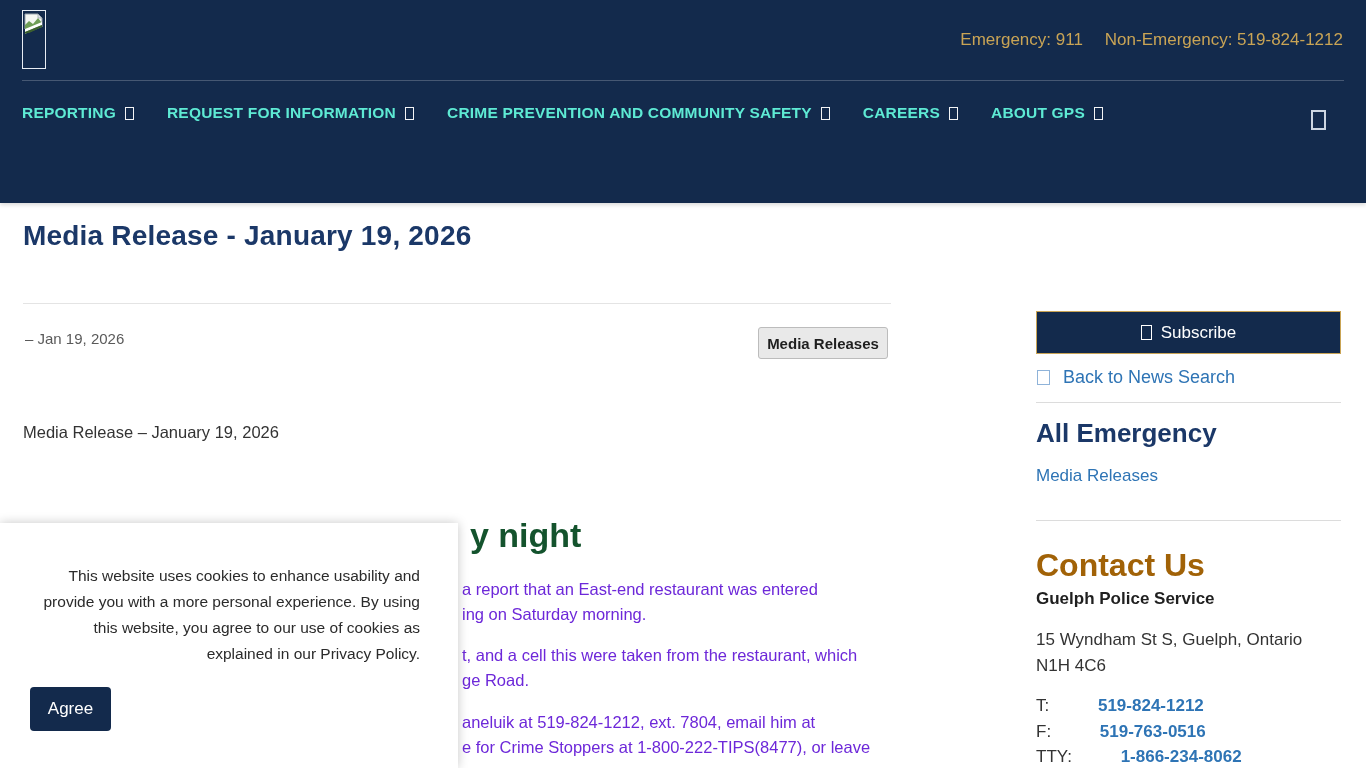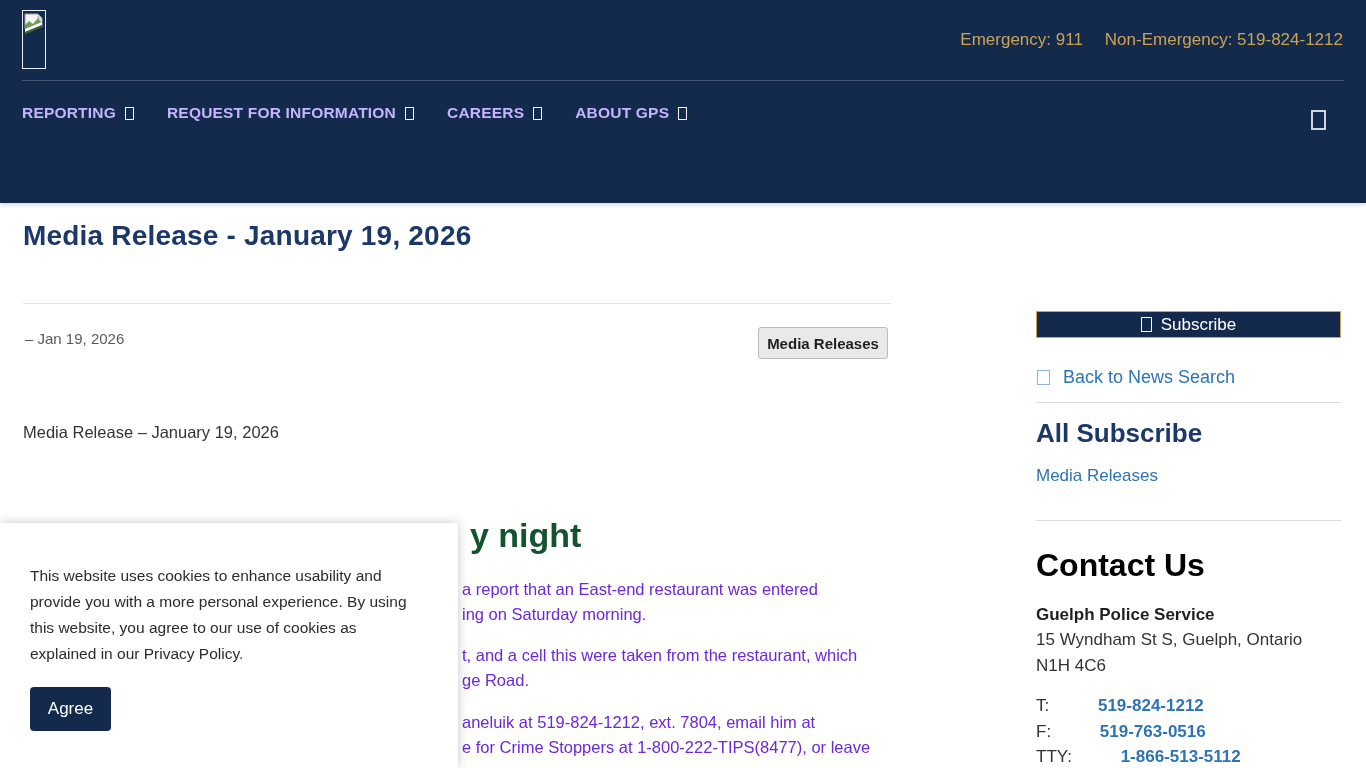--- a/index.html
+++ b/index.html
@@ -12,21 +12,21 @@
                  background: #132A4C; box-shadow: 0 2px 4px rgba(0,0,0,0.15); }
   .logo-box { position: absolute; left: 22px; top: 10px; width: 24px; height: 59px;
               border: 1px solid #e8edf4; background: transparent; }
   .logo-broken { position: absolute; left: 1px; top: 2px; width: 19px; height: 21px; }
   .emergency-bar { position: absolute; right: 23px; top: 30px; display: flex; gap: 22px;
                    font-size: 17px; color: #C9A455; }
   .emergency-bar a { color: #C9A455; text-decoration: none; }
   .header-divider { position: absolute; left: 22px; right: 22px; top: 80px; height: 1px;
                     background: rgba(255,255,255,0.22); }
   .main-nav { position: absolute; left: 22px; top: 104px; display: flex; align-items: center; gap: 33px; }
-  .nav-item { display: flex; align-items: center; gap: 9px; color: #c4b5fd; font-weight: bold;
+  .nav-item { display: flex; align-items: center; gap: 9px; color: #5eead4; font-weight: bold;
               font-size: 15.5px; letter-spacing: 0.2px; cursor: pointer; white-space: nowrap; }
   .tofu { display: inline-block; width: 9px; height: 13px; border: 1.5px solid #ffffff; opacity: 0.95; }
   .search-tofu { position: absolute; right: 40px; top: 110px; width: 15px; height: 20px;
                  border: 2px solid #cdd6e2; cursor: pointer; }
 
   
   .page-title { position: absolute; left: 23px; top: 220px; width: 900px;
                 font-size: 28px; font-weight: bold; color: #1B3868; letter-spacing: 0.2px; }
   .title-rule { position: absolute; left: 23px; top: 303px; width: 868px; height: 1px; background: #e4e4e4; }
   .article-date { position: absolute; left: 25px; top: 330px; font-size: 15px; color: #5a5a5a; }
@@ -37,46 +37,46 @@
   .article-intro { position: absolute; left: 23px; top: 423px; font-size: 16.5px; color: #333; }
   .article-heading-fragment { position: absolute; left: 470px; top: 516px;
                               font-size: 34px; font-weight: bold; color: #14532d; }
   .frag { position: absolute; left: 462px; font-size: 16.5px; color: #6d28d9; white-space: nowrap; }
   .frag-1 { top: 580px; } .frag-2 { top: 605px; }
   .frag-3 { top: 646px; } .frag-4 { top: 671px; }
   .frag-5 { top: 713px; } .frag-6 { top: 738px; }
 
   
   .sidebar { position: absolute; left: 1036px; top: 311px; width: 305px; }
-  .subscribe-btn { position: absolute; left: 0; top: 0; width: 305px; height: 27px;
+  .subscribe-btn { position: absolute; left: 0; top: 0; width: 305px; height: 43px;
                    background: #132A4C; border: 1px solid #C9A455;
                    display: flex; align-items: center; justify-content: center; gap: 9px;
                    color: #ffffff; font-size: 17px; cursor: pointer; }
   .subscribe-tofu { width: 11px; height: 15px; border: 1.5px solid #ffffff; }
   .back-link { position: absolute; left: 1px; top: 56px; display: flex; align-items: center; gap: 13px;
                color: #2E74B5; font-size: 18px; cursor: pointer; text-decoration: none; }
   .back-tofu { width: 13px; height: 15px; border: 1.5px solid #8fb3d9; }
   .side-divider-1 { position: absolute; left: 0; top: 91px; width: 305px; height: 1px; background: #dcdcdc; }
   .categories-title { position: absolute; left: 0; top: 107px; font-size: 26px; font-weight: bold; color: #1B3868; }
   .category-link { position: absolute; left: 0; top: 155px; font-size: 17px; color: #2E74B5;
                    cursor: pointer; text-decoration: none; }
   .side-divider-2 { position: absolute; left: 0; top: 209px; width: 305px; height: 1px; background: #dcdcdc; }
-  .contact-title { position: absolute; left: 0; top: 236px; font-size: 32px; font-weight: bold; color: #000000; }
-  .contact-org { position: absolute; left: 0; top: 294px; font-size: 17px; font-weight: bold; color: #1f1f1f; }
+  .contact-title { position: absolute; left: 0; top: 236px; font-size: 32px; font-weight: bold; color: #a16207; }
+  .contact-org { position: absolute; left: 0; top: 278px; font-size: 17px; font-weight: bold; color: #1f1f1f; }
   .contact-addr1 { position: absolute; left: 0; top: 319px; font-size: 17px; color: #333; }
   .contact-addr2 { position: absolute; left: 0; top: 345px; font-size: 17px; color: #333; }
   .phone-row { position: absolute; left: 0; font-size: 17px; color: #333; white-space: nowrap; }
   .phone-t { top: 385px; } .phone-f { top: 411px; } .phone-tty { top: 436px; }
   .phone-row a { color: #2E74B5; font-weight: bold; text-decoration: none; cursor: pointer; margin-left: 44px; }
 
   
   .cookie-banner { position: absolute; left: 0; top: 523px; width: 458px; height: 245px;
                    background: #ffffff; box-shadow: 0 0 10px rgba(0,0,0,0.22); z-index: 10; }
   .cookie-text { position: absolute; left: 30px; top: 40px; width: 390px;
-                 font-size: 15.5px; line-height: 26px; color: #2b2b2b; }
+                 font-size: 15.5px; line-height: 26px; color: #2b2b2b; text-align: right; }
   .agree-btn { position: absolute; left: 30px; top: 164px; width: 81px; height: 44px;
                background: #132A4C; border: none; border-radius: 4px;
                color: #ffffff; font-size: 17px; font-family: "Liberation Sans", sans-serif;
                cursor: pointer; text-align: center; }
 </style>
 </head>
 <body>
 
 <div id="page">
 
@@ -95,20 +95,24 @@
       <a href="#">Non-Emergency: 519-824-1212</a>
     </div>
     <div class="header-divider"></div>
     <nav class="main-nav">
       <div class="nav-item">
         <span>REPORTING</span>
         <span class="tofu"></span>
       </div>
       <div class="nav-item">
         <span>REQUEST FOR INFORMATION</span>
+        <span class="tofu"></span>
+      </div>
+      <div class="nav-item">
+        <span>CRIME PREVENTION AND COMMUNITY SAFETY</span>
         <span class="tofu"></span>
       </div>
       <div class="nav-item">
         <span>CAREERS</span>
         <span class="tofu"></span>
       </div>
       <div class="nav-item">
         <span>ABOUT GPS</span>
         <span class="tofu"></span>
       </div>
@@ -134,30 +138,30 @@
   <aside class="sidebar">
     <button class="subscribe-btn">
       <span class="subscribe-tofu"></span>
       <span>Subscribe</span>
     </button>
     <a class="back-link" href="#">
       <span class="back-tofu"></span>
       <span>Back to News Search</span>
     </a>
     <div class="side-divider-1"></div>
-    <h2 class="categories-title">All Subscribe</h2>
+    <h2 class="categories-title">All Emergency</h2>
     <a class="category-link" href="#">Media Releases</a>
     <div class="side-divider-2"></div>
     <h2 class="contact-title">Contact Us</h2>
     <div class="contact-org">Guelph Police Service</div>
     <div class="contact-addr1">15 Wyndham St S, Guelph, Ontario</div>
     <div class="contact-addr2">N1H 4C6</div>
     <div class="phone-row phone-t"><span>T: </span><a href="#">519-824-1212</a></div>
     <div class="phone-row phone-f"><span>F: </span><a href="#">519-763-0516</a></div>
-    <div class="phone-row phone-tty"><span>TTY: </span><a href="#">1-866-513-5112</a></div>
+    <div class="phone-row phone-tty"><span>TTY: </span><a href="#">1-866-234-8062</a></div>
   </aside>
 
   <div class="cookie-banner">
     <p class="cookie-text">This website uses cookies to enhance usability and provide you with a more personal experience. By using this website, you agree to our use of cookies as explained in our Privacy Policy.</p>
     <button class="agree-btn">Agree</button>
   </div>
 
 </div>
 
 </body></html>

